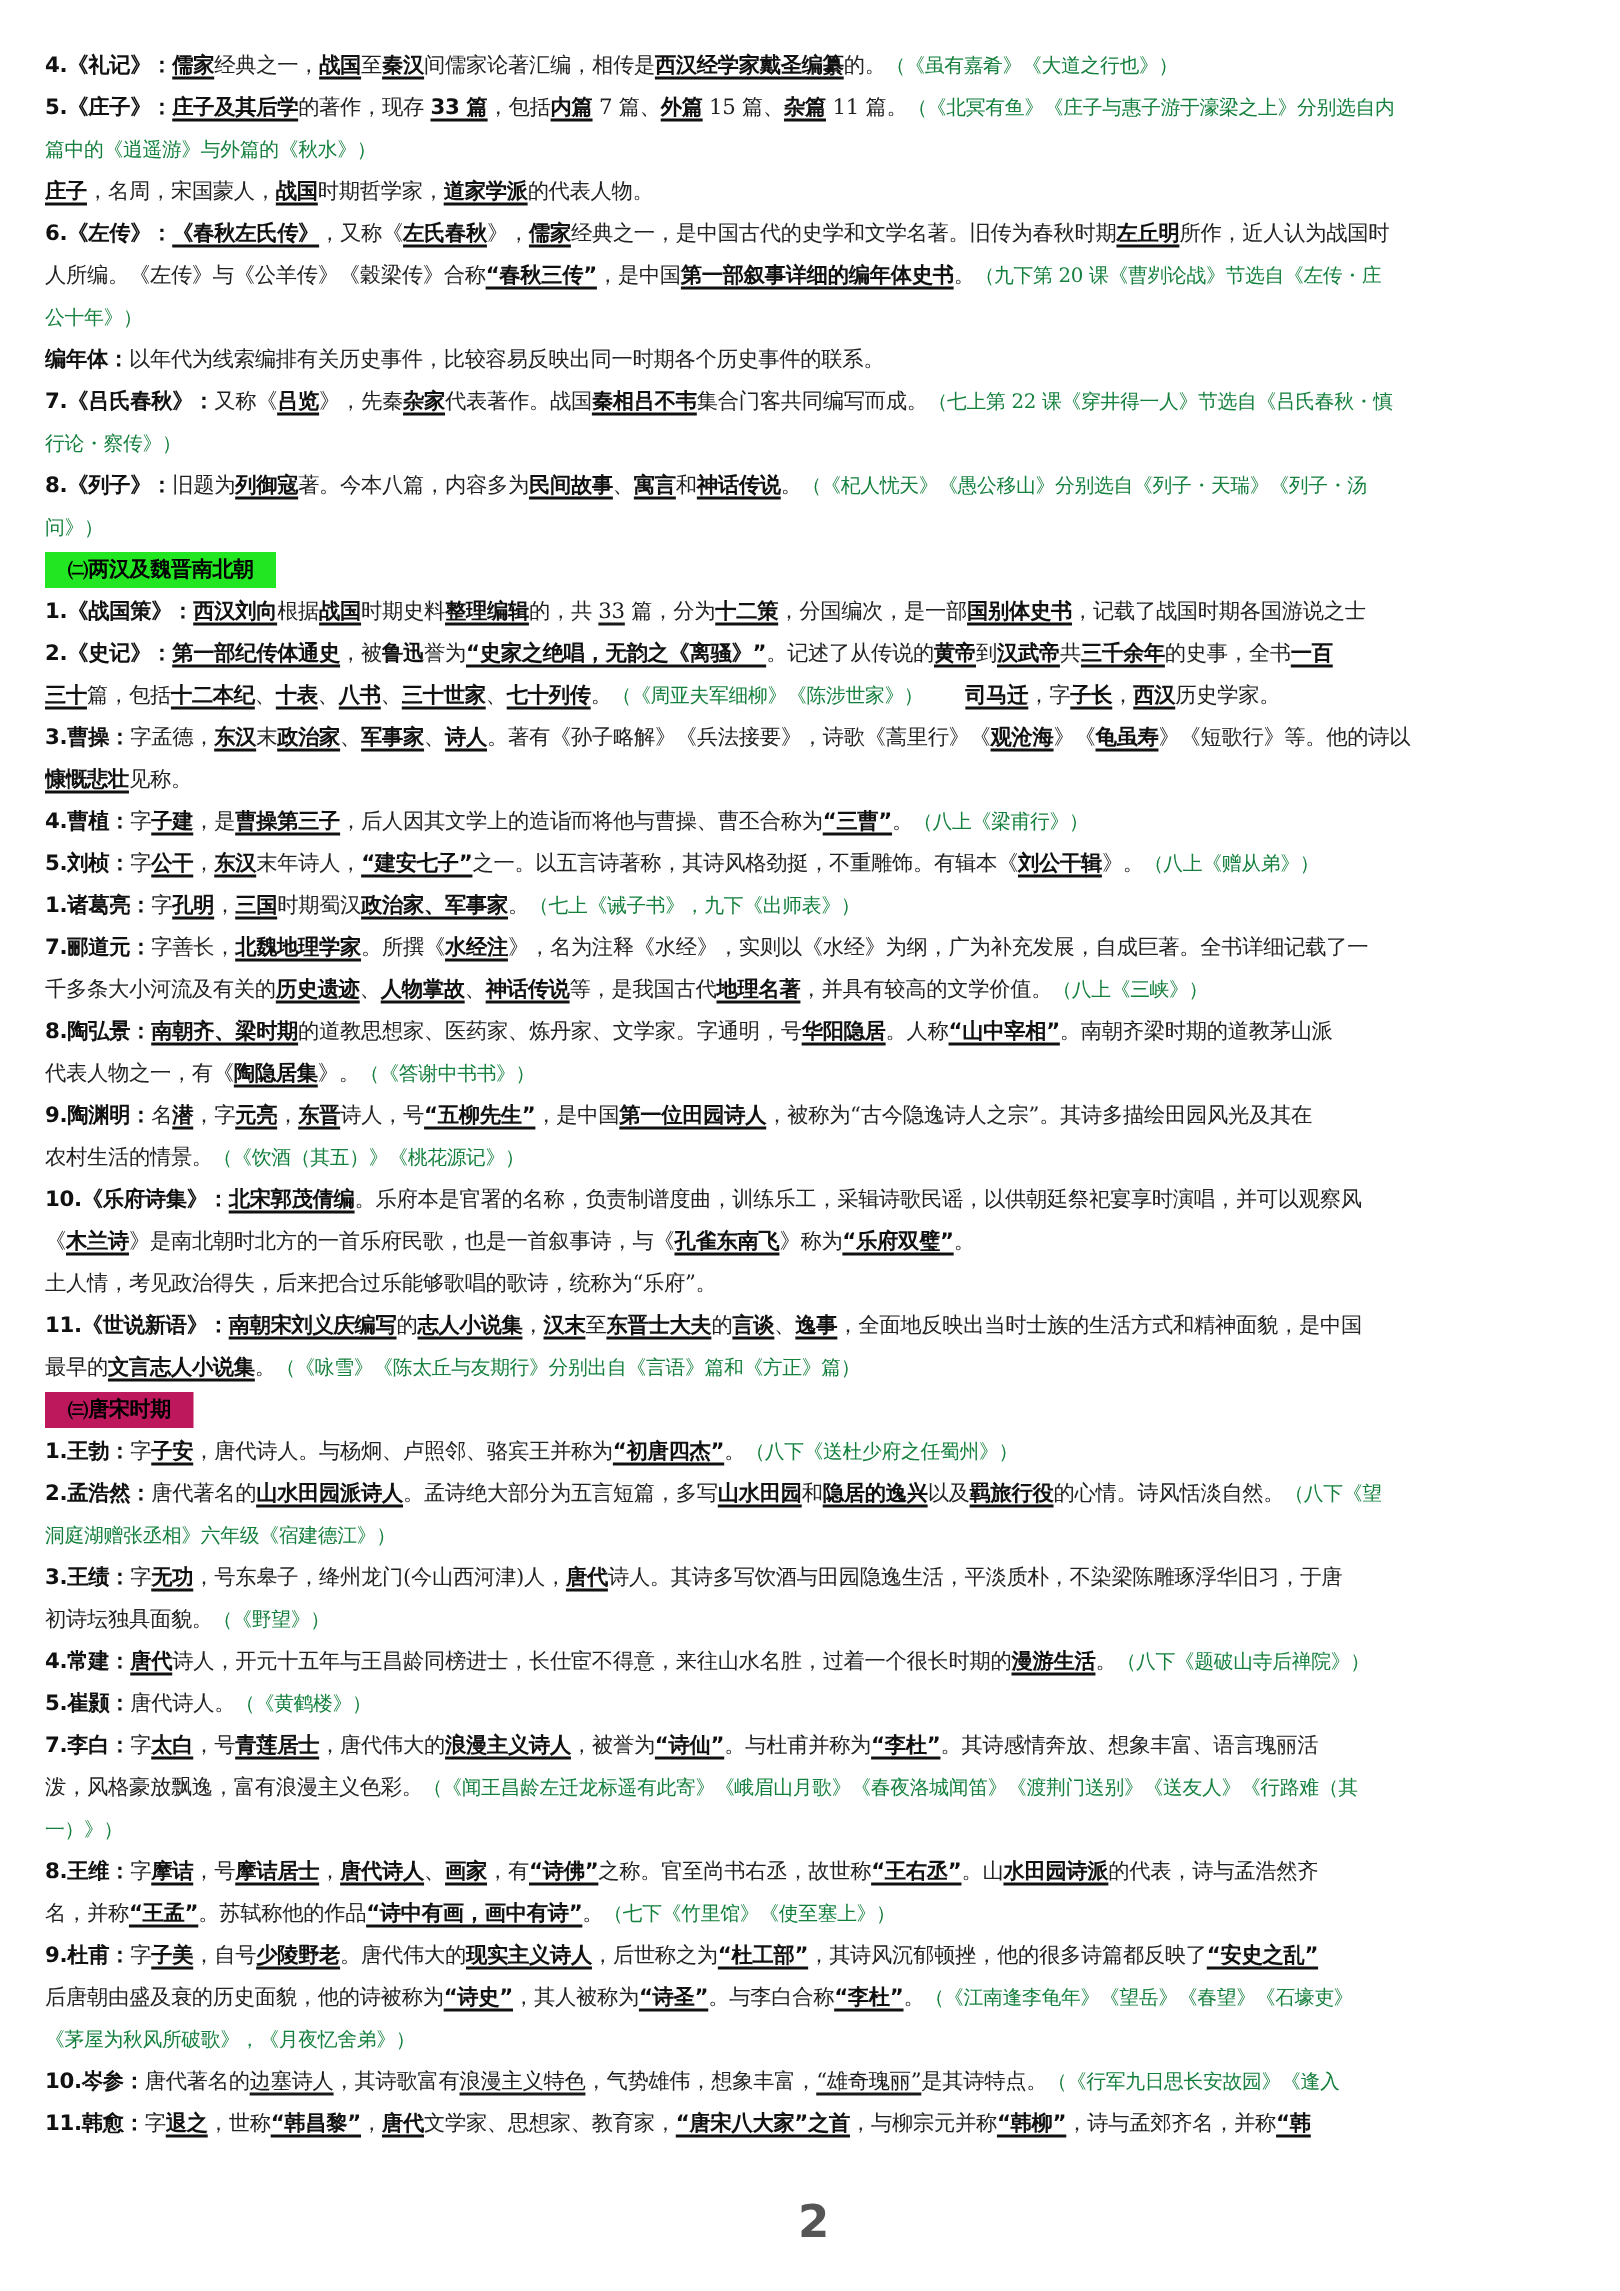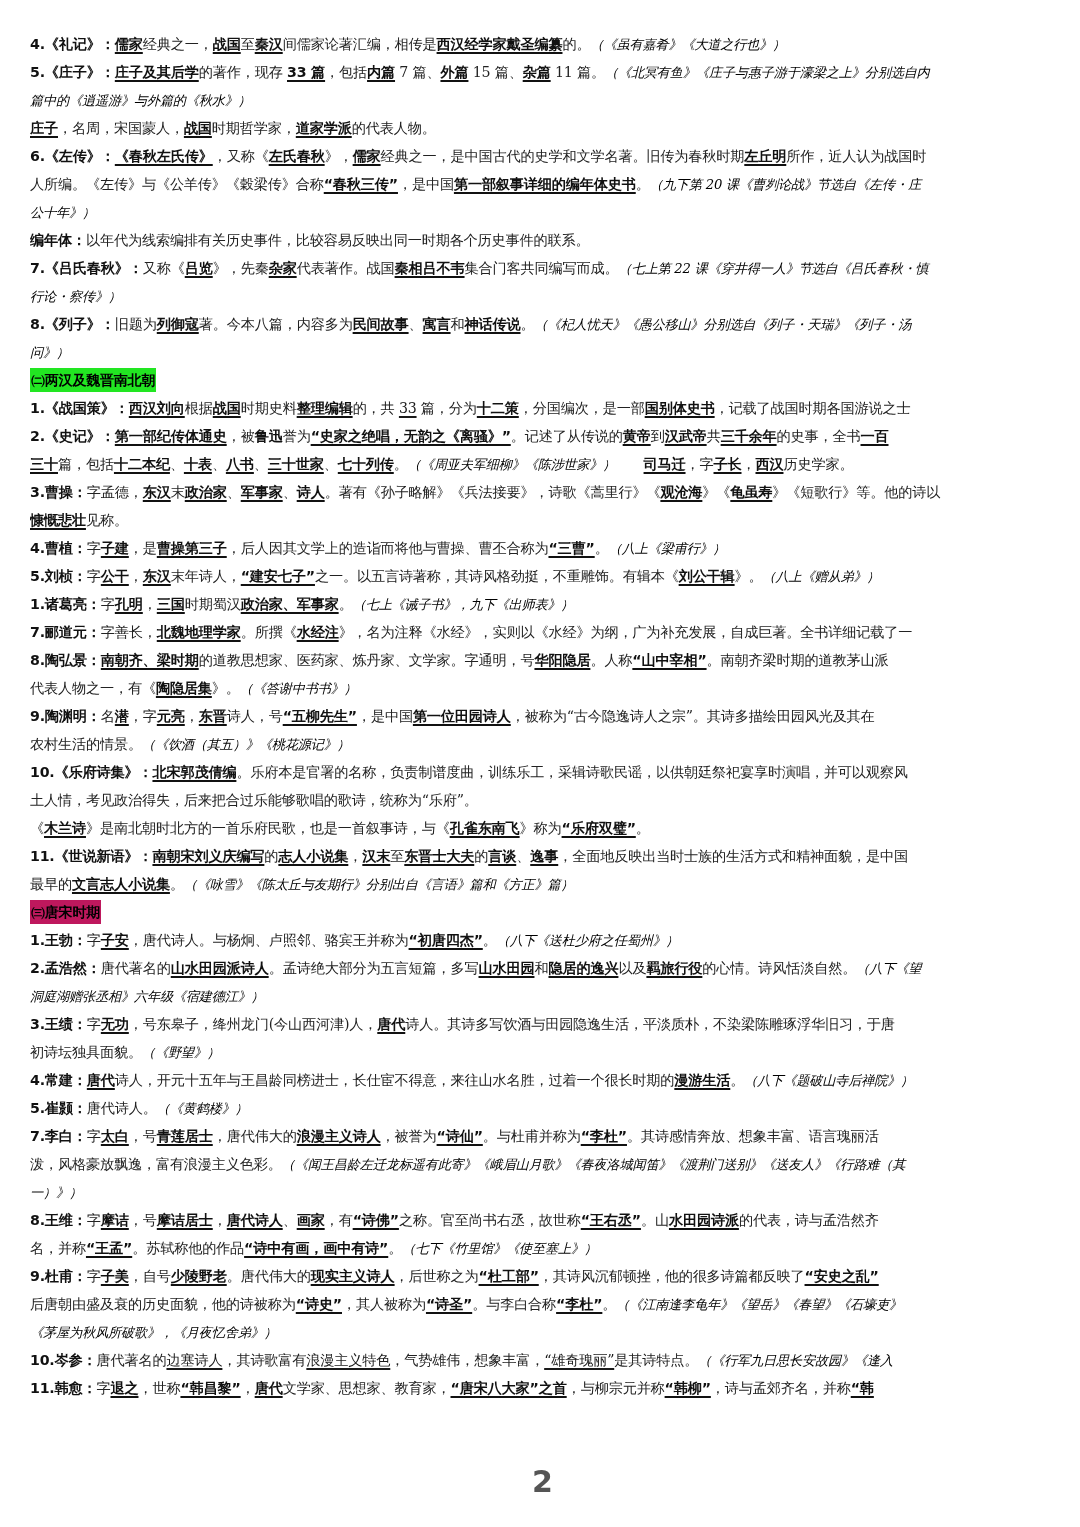--- a/index.html
+++ b/index.html
@@ -12,30 +12,30 @@
   .line {
     font-size: 14.2px;
     line-height: 28px;
     height: 28px;
     white-space: nowrap;
     overflow: hidden;
     letter-spacing: -0.2px;
   }
   .seg-b { font-weight: bold; font-family: "DejaVu Sans", "Liberation Sans", sans-serif; color: #111; }
   .seg-u { text-decoration: underline; text-underline-offset: 3px; text-decoration-thickness: 1.5px; }
-  .seg-g { color: #000000; font-size: 13.2px; font-style: italic; }
+  .seg-g { color: #15803d; font-size: 13.2px; }
   .seg-n { color: #222; }
   .heading {
     display: inline-block;
     background: #22e622;
     font-weight: bold;
     font-family: "DejaVu Sans", "Liberation Sans", sans-serif;
     font-size: 14px;
     line-height: 24px;
-    padding: 0 1px;
+    padding: 0 15px;
     color: #000;
   }
   .pagenum {
     position: absolute; left: 532px; top: 1467px;
     font-family: "DejaVu Sans", "Liberation Sans", sans-serif;
     font-weight: bold; font-size: 30px; color: #555; line-height: 30px;
   }
 </style>
 </head>
 <body>
@@ -56,27 +56,28 @@
     <div class="line"><span class="heading" style="background: rgb(34, 230, 34);">㈡两汉及魏晋南北朝</span></div>
     <div class="line"><span class="seg-b">1.《战国策》：</span><span class="seg-b seg-u">西汉刘向</span><span class="seg-n">根据</span><span class="seg-b seg-u">战国</span><span class="seg-n">时期史料</span><span class="seg-b seg-u">整理编辑</span><span class="seg-n">的，共 </span><span class="seg-u">33</span><span class="seg-n"> 篇，分为</span><span class="seg-b seg-u">十二策</span><span class="seg-n">，分国编次，是一部</span><span class="seg-b seg-u">国别体史书</span><span class="seg-n">，记载了战国时期各国游说之士</span></div>
     <div class="line"><span class="seg-b">2.《史记》：</span><span class="seg-b seg-u">第一部纪传体通史</span><span class="seg-n">，被</span><span class="seg-b">鲁迅</span><span class="seg-n">誉为</span><span class="seg-b seg-u">“史家之绝唱，无韵之《离骚》”</span><span class="seg-n">。记述了从传说的</span><span class="seg-b seg-u">黄帝</span><span class="seg-n">到</span><span class="seg-b seg-u">汉武帝</span><span class="seg-n">共</span><span class="seg-b seg-u">三千余年</span><span class="seg-n">的史事，全书</span><span class="seg-b seg-u">一百</span></div>
     <div class="line"><span class="seg-b seg-u">三十</span><span class="seg-n">篇，包括</span><span class="seg-b seg-u">十二本纪</span><span class="seg-n">、</span><span class="seg-b seg-u">十表</span><span class="seg-n">、</span><span class="seg-b seg-u">八书</span><span class="seg-n">、</span><span class="seg-b seg-u">三十世家</span><span class="seg-n">、</span><span class="seg-b seg-u">七十列传</span><span class="seg-n">。</span><span class="seg-g">（《周亚夫军细柳》《陈涉世家》）</span><span class="seg-n">　　</span><span class="seg-b seg-u">司马迁</span><span class="seg-n">，字</span><span class="seg-b seg-u">子长</span><span class="seg-n">，</span><span class="seg-b seg-u">西汉</span><span class="seg-n">历史学家。</span></div>
     <div class="line"><span class="seg-b">3.曹操：</span><span class="seg-n">字孟德，</span><span class="seg-b seg-u">东汉</span><span class="seg-n">末</span><span class="seg-b seg-u">政治家</span><span class="seg-n">、</span><span class="seg-b seg-u">军事家</span><span class="seg-n">、</span><span class="seg-b seg-u">诗人</span><span class="seg-n">。著有《孙子略解》《兵法接要》，诗歌《蒿里行》《</span><span class="seg-b seg-u">观沧海</span><span class="seg-n">》《</span><span class="seg-b seg-u">龟虽寿</span><span class="seg-n">》《短歌行》等。他的诗以</span></div>
     <div class="line"><span class="seg-b seg-u">慷慨悲壮</span><span class="seg-n">见称。</span></div>
     <div class="line"><span class="seg-b">4.曹植：</span><span class="seg-n">字</span><span class="seg-b seg-u">子建</span><span class="seg-n">，是</span><span class="seg-b seg-u">曹操第三子</span><span class="seg-n">，后人因其文学上的造诣而将他与曹操、曹丕合称为</span><span class="seg-b seg-u">“三曹”</span><span class="seg-n">。</span><span class="seg-g">（八上《梁甫行》）</span></div>
     <div class="line"><span class="seg-b">5.刘桢：</span><span class="seg-n">字</span><span class="seg-b seg-u">公干</span><span class="seg-n">，</span><span class="seg-b seg-u">东汉</span><span class="seg-n">末年诗人，</span><span class="seg-b seg-u">“建安七子”</span><span class="seg-n">之一。以五言诗著称，其诗风格劲挺，不重雕饰。有辑本《</span><span class="seg-b seg-u">刘公干辑</span><span class="seg-n">》。</span><span class="seg-g">（八上《赠从弟》）</span></div>
     <div class="line"><span class="seg-b">1.诸葛亮：</span><span class="seg-n">字</span><span class="seg-b seg-u">孔明</span><span class="seg-n">，</span><span class="seg-b seg-u">三国</span><span class="seg-n">时期蜀汉</span><span class="seg-b seg-u">政治家、军事家</span><span class="seg-n">。</span><span class="seg-g">（七上《诫子书》，九下《出师表》）</span></div>
     <div class="line"><span class="seg-b">7.郦道元：</span><span class="seg-n">字善长，</span><span class="seg-b seg-u">北魏地理学家</span><span class="seg-n">。所撰《</span><span class="seg-b seg-u">水经注</span><span class="seg-n">》，名为注释《水经》，实则以《水经》为纲，广为补充发展，自成巨著。全书详细记载了一</span></div>
+    <div class="line"><span class="seg-n">千多条大小河流及有关的</span><span class="seg-b seg-u">历史遗迹</span><span class="seg-n">、</span><span class="seg-b seg-u">人物掌故</span><span class="seg-n">、</span><span class="seg-b seg-u">神话传说</span><span class="seg-n">等，是我国古代</span><span class="seg-b seg-u">地理名著</span><span class="seg-n">，并具有较高的文学价值。</span><span class="seg-g">（八上《三峡》）</span></div>
     <div class="line"><span class="seg-b">8.陶弘景：</span><span class="seg-b seg-u">南朝齐、梁时期</span><span class="seg-n">的道教思想家、医药家、炼丹家、文学家。字通明，号</span><span class="seg-b seg-u">华阳隐居</span><span class="seg-n">。人称</span><span class="seg-b seg-u">“山中宰相”</span><span class="seg-n">。南朝齐梁时期的道教茅山派</span></div>
     <div class="line"><span class="seg-n">代表人物之一，有《</span><span class="seg-b seg-u">陶隐居集</span><span class="seg-n">》。</span><span class="seg-g">（《答谢中书书》）</span></div>
     <div class="line"><span class="seg-b">9.陶渊明：</span><span class="seg-n">名</span><span class="seg-b seg-u">潜</span><span class="seg-n">，字</span><span class="seg-b seg-u">元亮</span><span class="seg-n">，</span><span class="seg-b seg-u">东晋</span><span class="seg-n">诗人，号</span><span class="seg-b seg-u">“五柳先生”</span><span class="seg-n">，是中国</span><span class="seg-b seg-u">第一位田园诗人</span><span class="seg-n">，被称为“古今隐逸诗人之宗”。其诗多描绘田园风光及其在</span></div>
     <div class="line"><span class="seg-n">农村生活的情景。</span><span class="seg-g">（《饮酒（其五）》《桃花源记》）</span></div>
     <div class="line"><span class="seg-b">10.《乐府诗集》：</span><span class="seg-b seg-u">北宋郭茂倩编</span><span class="seg-n">。乐府本是官署的名称，负责制谱度曲，训练乐工，采辑诗歌民谣，以供朝廷祭祀宴享时演唱，并可以观察风</span></div>
+    <div class="line"><span class="seg-n">《</span><span class="seg-b seg-u">木兰诗</span><span class="seg-n">》是南北朝时北方的一首乐府民歌，也是一首叙事诗，与《</span><span class="seg-b seg-u">孔雀东南飞</span><span class="seg-n">》称为</span><span class="seg-b seg-u">“乐府双璧”</span><span class="seg-n">。</span></div>
     <div class="line"><span class="seg-n">土人情，考见政治得失，后来把合过乐能够歌唱的歌诗，统称为“乐府”。</span></div>
-    <div class="line"><span class="seg-n">《</span><span class="seg-b seg-u">木兰诗</span><span class="seg-n">》是南北朝时北方的一首乐府民歌，也是一首叙事诗，与《</span><span class="seg-b seg-u">孔雀东南飞</span><span class="seg-n">》称为</span><span class="seg-b seg-u">“乐府双璧”</span><span class="seg-n">。</span></div>
     <div class="line"><span class="seg-b">11.《世说新语》：</span><span class="seg-b seg-u">南朝宋刘义庆编写</span><span class="seg-n">的</span><span class="seg-b seg-u">志人小说集</span><span class="seg-n">，</span><span class="seg-b seg-u">汉末</span><span class="seg-n">至</span><span class="seg-b seg-u">东晋士大夫</span><span class="seg-n">的</span><span class="seg-b seg-u">言谈</span><span class="seg-n">、</span><span class="seg-b seg-u">逸事</span><span class="seg-n">，全面地反映出当时士族的生活方式和精神面貌，是中国</span></div>
     <div class="line"><span class="seg-n">最早的</span><span class="seg-b seg-u">文言志人小说集</span><span class="seg-n">。</span><span class="seg-g">（《咏雪》《陈太丘与友期行》分别出自《言语》篇和《方正》篇）</span></div>
     <div class="line"><span class="heading" style="background: #be185d;">㈢唐宋时期</span></div>
     <div class="line"><span class="seg-b">1.王勃：</span><span class="seg-n">字</span><span class="seg-b seg-u">子安</span><span class="seg-n">，唐代诗人。与杨炯、卢照邻、骆宾王并称为</span><span class="seg-b seg-u">“初唐四杰”</span><span class="seg-n">。</span><span class="seg-g">（八下《送杜少府之任蜀州》）</span></div>
     <div class="line"><span class="seg-b">2.孟浩然：</span><span class="seg-n">唐代著名的</span><span class="seg-b seg-u">山水田园派诗人</span><span class="seg-n">。孟诗绝大部分为五言短篇，多写</span><span class="seg-b seg-u">山水田园</span><span class="seg-n">和</span><span class="seg-b seg-u">隐居的逸兴</span><span class="seg-n">以及</span><span class="seg-b seg-u">羁旅行役</span><span class="seg-n">的心情。诗风恬淡自然。</span><span class="seg-g">（八下《望</span></div>
     <div class="line"><span class="seg-g">洞庭湖赠张丞相》六年级《宿建德江》）</span></div>
     <div class="line"><span class="seg-b">3.王绩：</span><span class="seg-n">字</span><span class="seg-b seg-u">无功</span><span class="seg-n">，号东皋子，绛州龙门(今山西河津)人，</span><span class="seg-b seg-u">唐代</span><span class="seg-n">诗人。其诗多写饮酒与田园隐逸生活，平淡质朴，不染梁陈雕琢浮华旧习，于唐</span></div>
     <div class="line"><span class="seg-n">初诗坛独具面貌。</span><span class="seg-g">（《野望》）</span></div>
     <div class="line"><span class="seg-b">4.常建：</span><span class="seg-b seg-u">唐代</span><span class="seg-n">诗人，开元十五年与王昌龄同榜进士，长仕宦不得意，来往山水名胜，过着一个很长时期的</span><span class="seg-b seg-u">漫游生活</span><span class="seg-n">。</span><span class="seg-g">（八下《题破山寺后禅院》）</span></div>
     <div class="line"><span class="seg-b">5.崔颢：</span><span class="seg-n">唐代诗人。</span><span class="seg-g">（《黄鹤楼》）</span></div>

